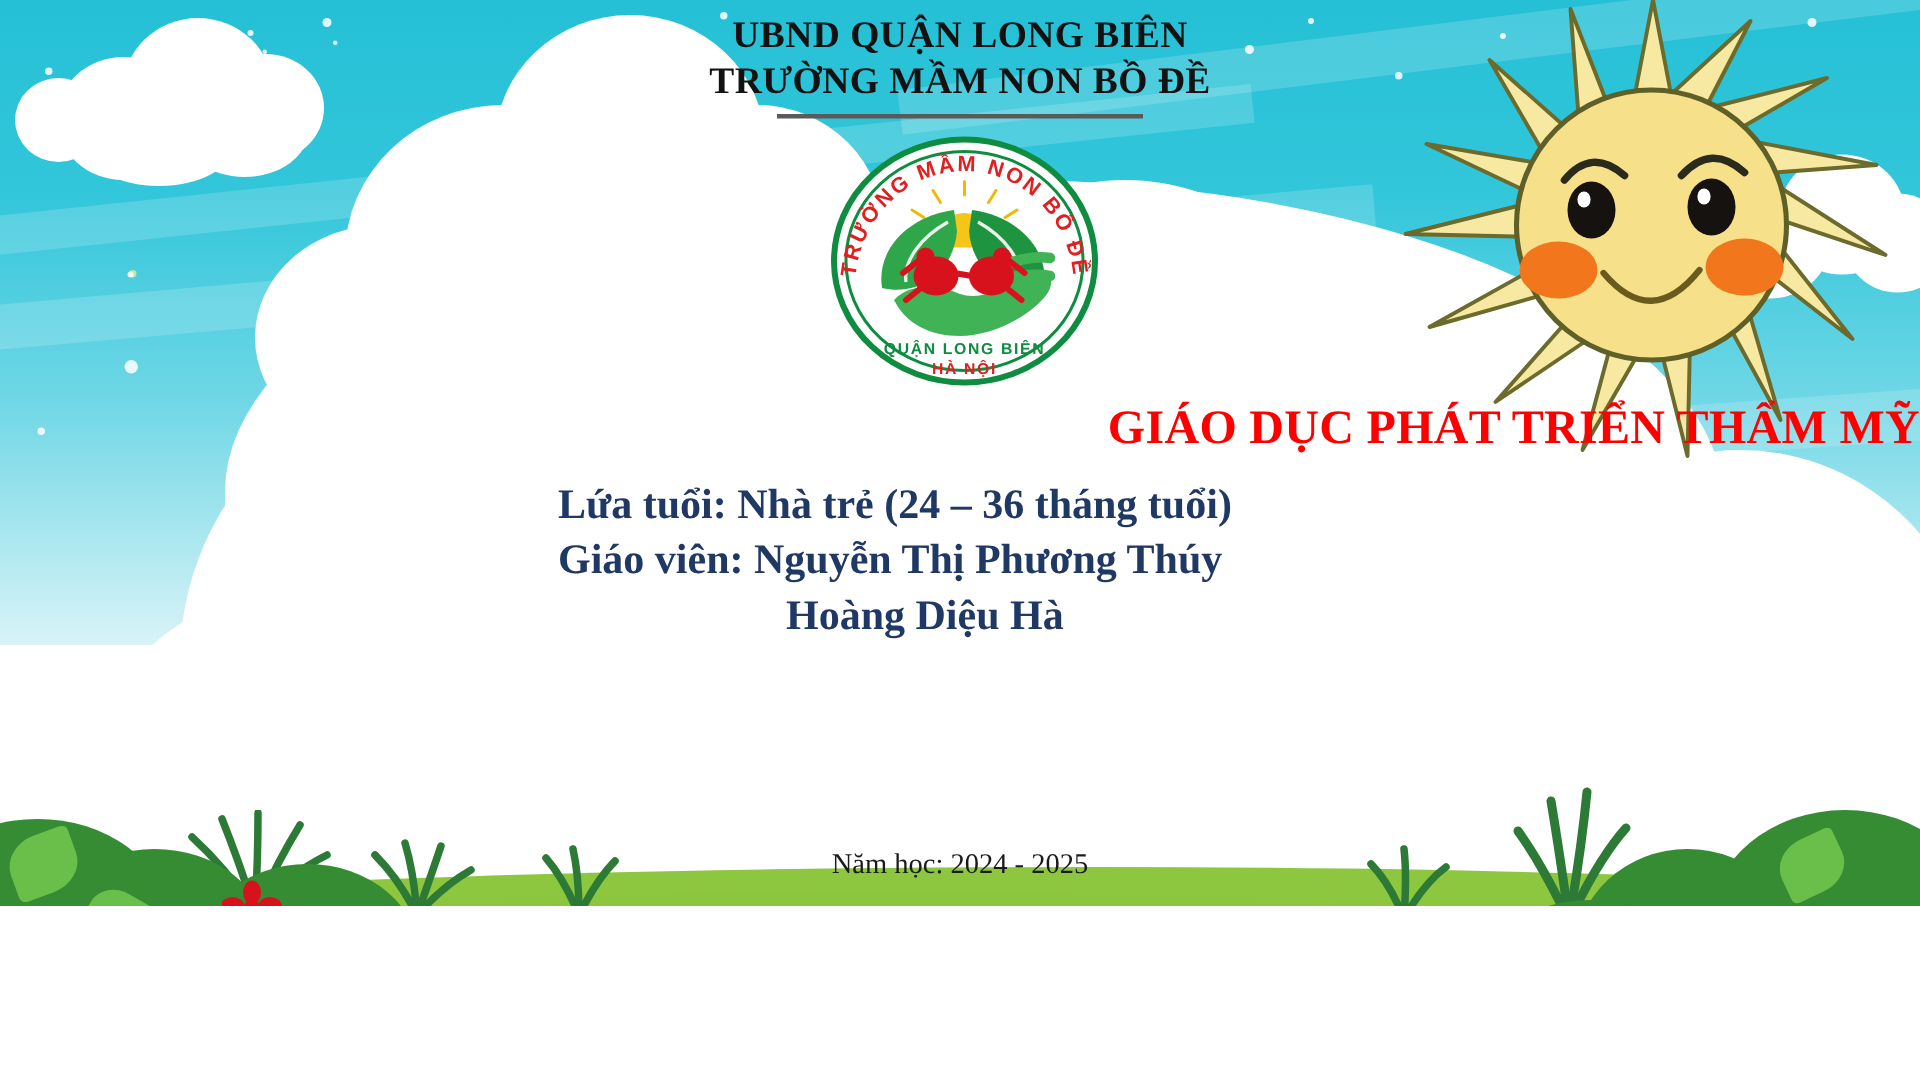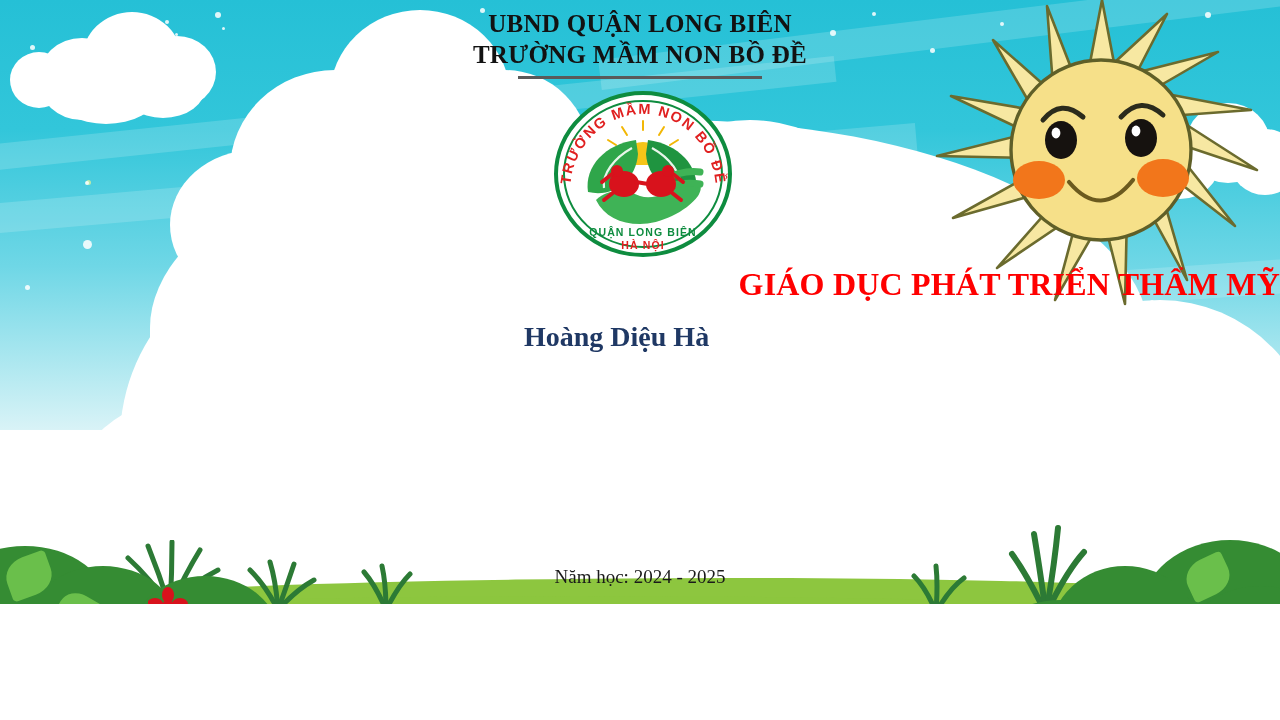--- a/index.html
+++ b/index.html
@@ -471,18 +471,20 @@
       </g>
 
       <text x="95" y="148" text-anchor="middle" font-family="'Liberation Sans', sans-serif" font-size="10.5" font-weight="bold" fill="#0E8C3F" letter-spacing="1.1">QUẬN LONG BIÊN</text>
       <text x="95" y="161" text-anchor="middle" font-family="'Liberation Sans', sans-serif" font-size="10.5" font-weight="bold" fill="#E02020" letter-spacing="1.1">HÀ NỘI</text>
     </svg>
   </div>
 
   <div class="redtitle">GIÁO DỤC PHÁT TRIỂN THẨM MỸ</div>
 
   <div class="bodyblock">
+    <div class="ln">Lứa tuổi: Nhà trẻ (24 – 36 tháng tuổi)</div>
+    <div class="ln">Giáo viên: Nguyễn Thị Phương Thúy</div>
     <div class="ln ind2">Hoàng Diệu Hà</div>
   </div>
 
   <div class="year">Năm học: 2024 - 2025</div>
 
 </div>
 
 </body></html>

